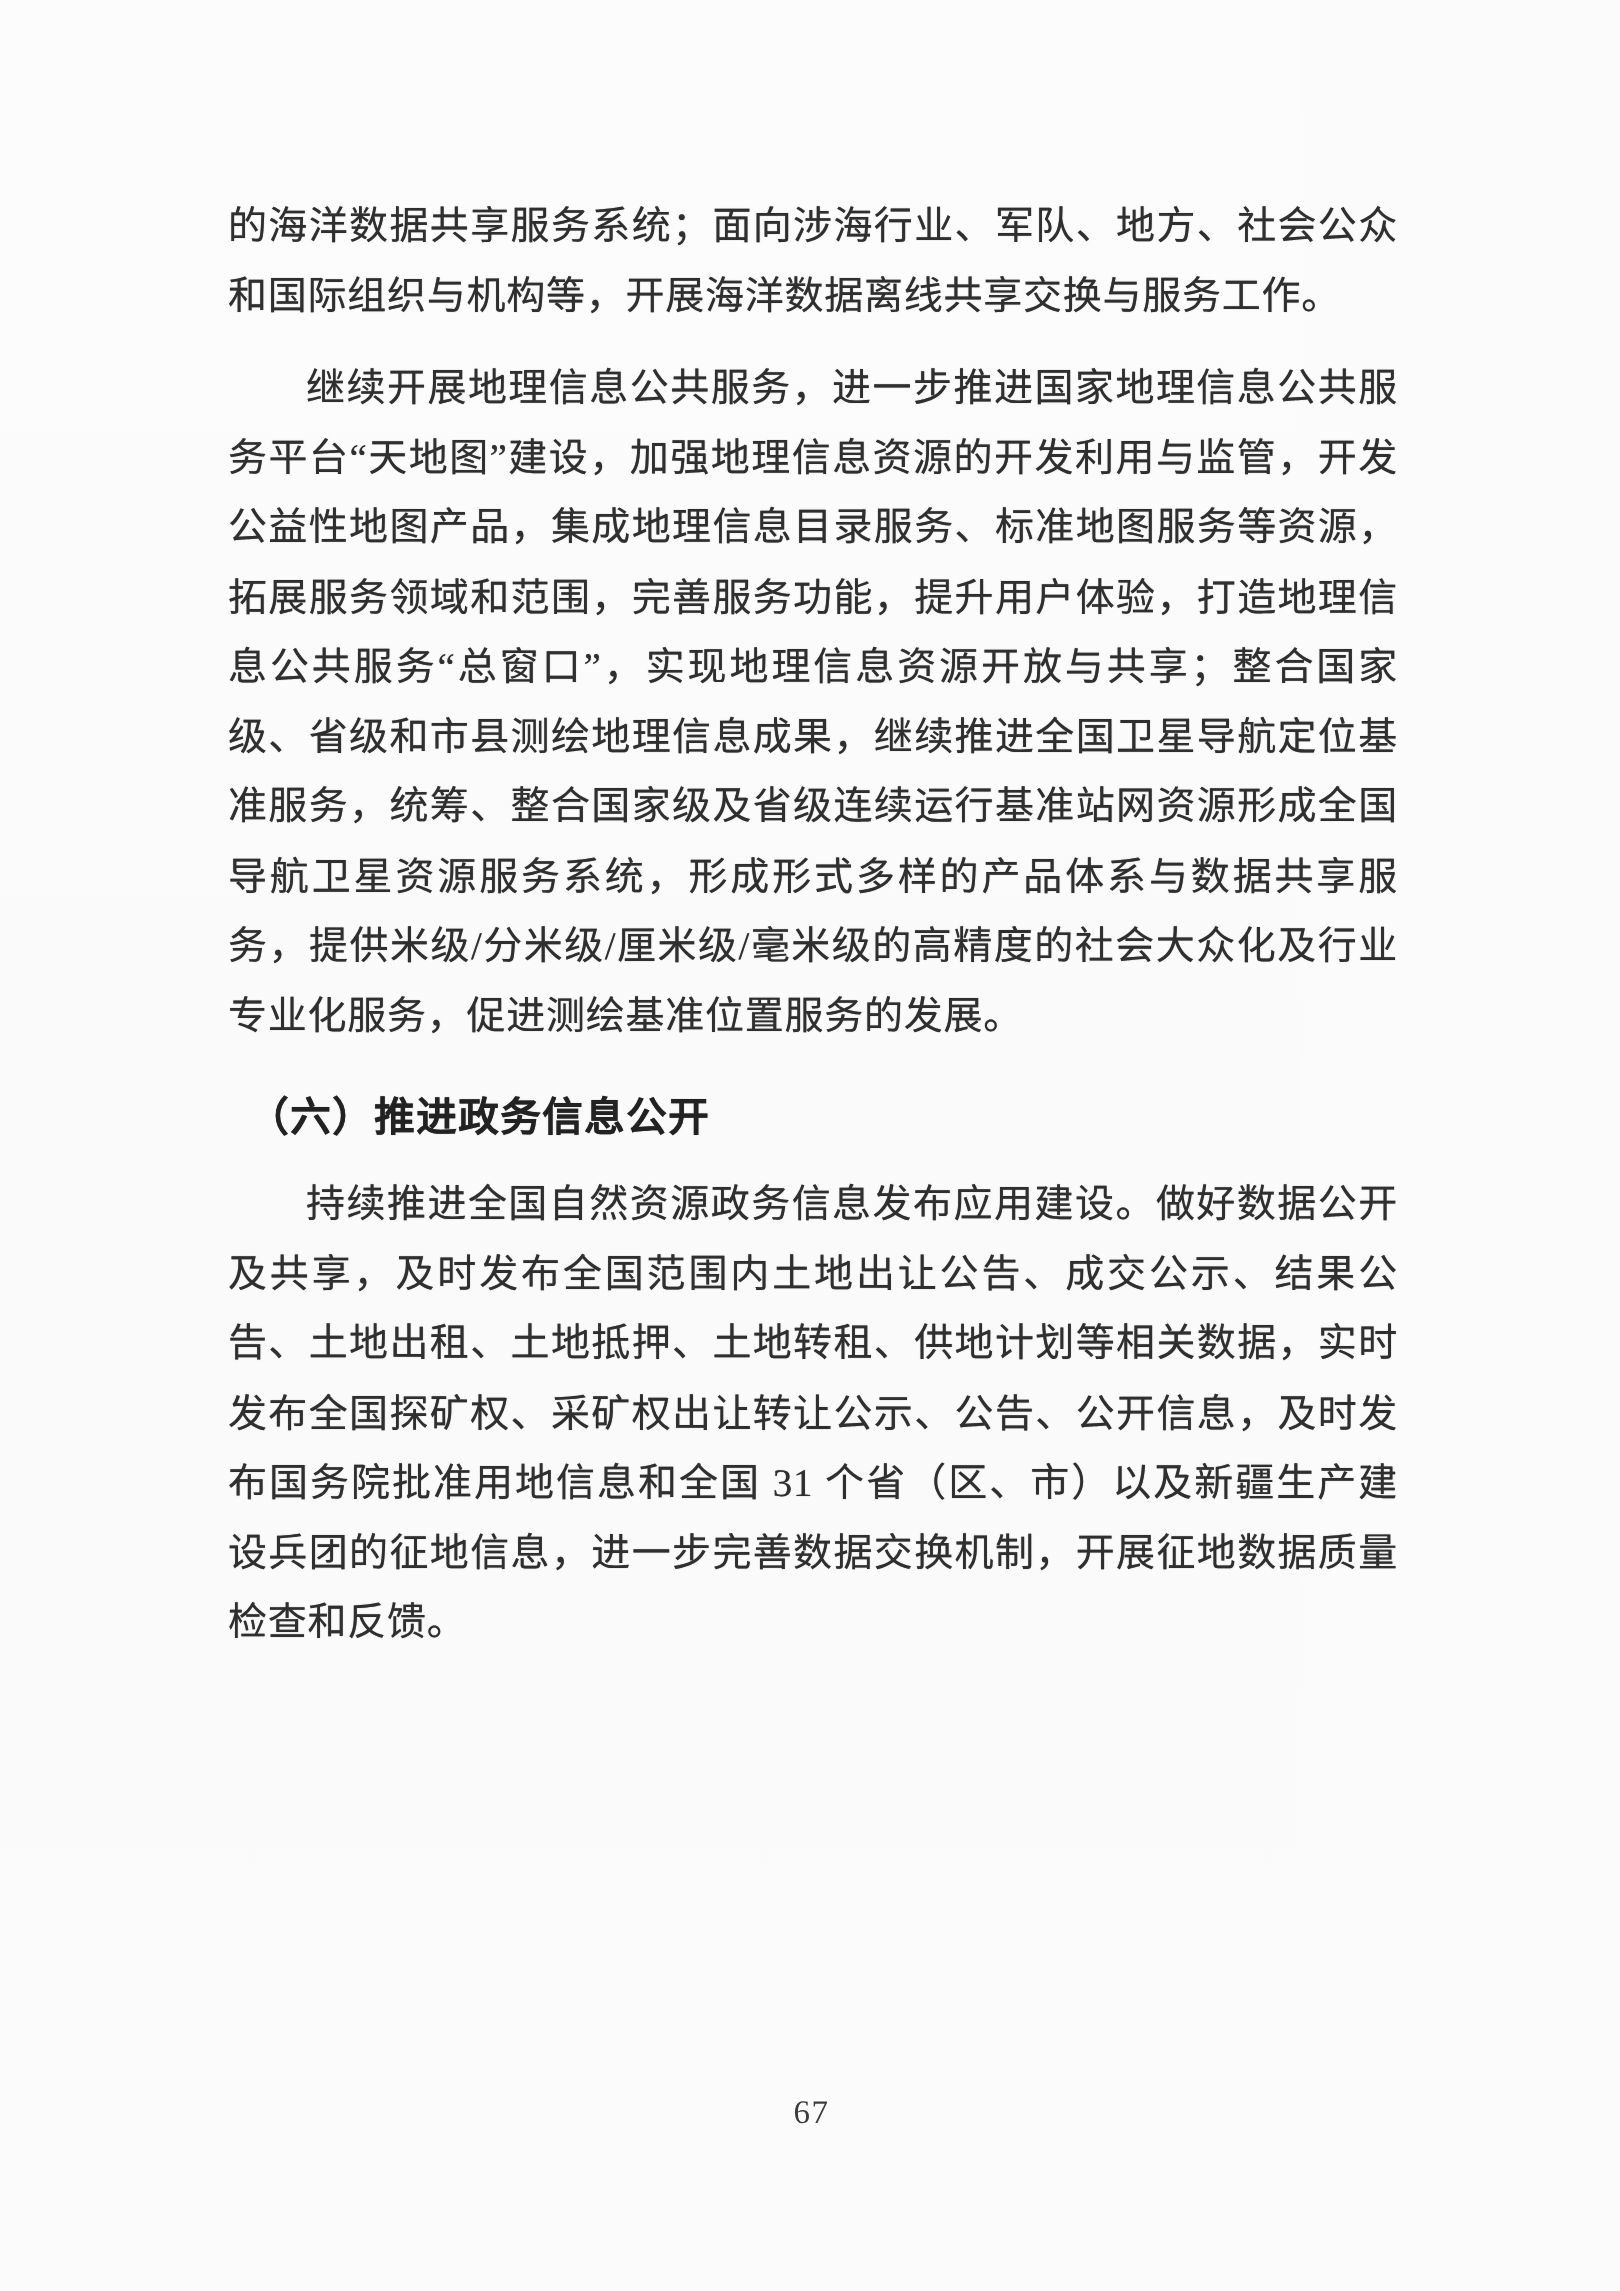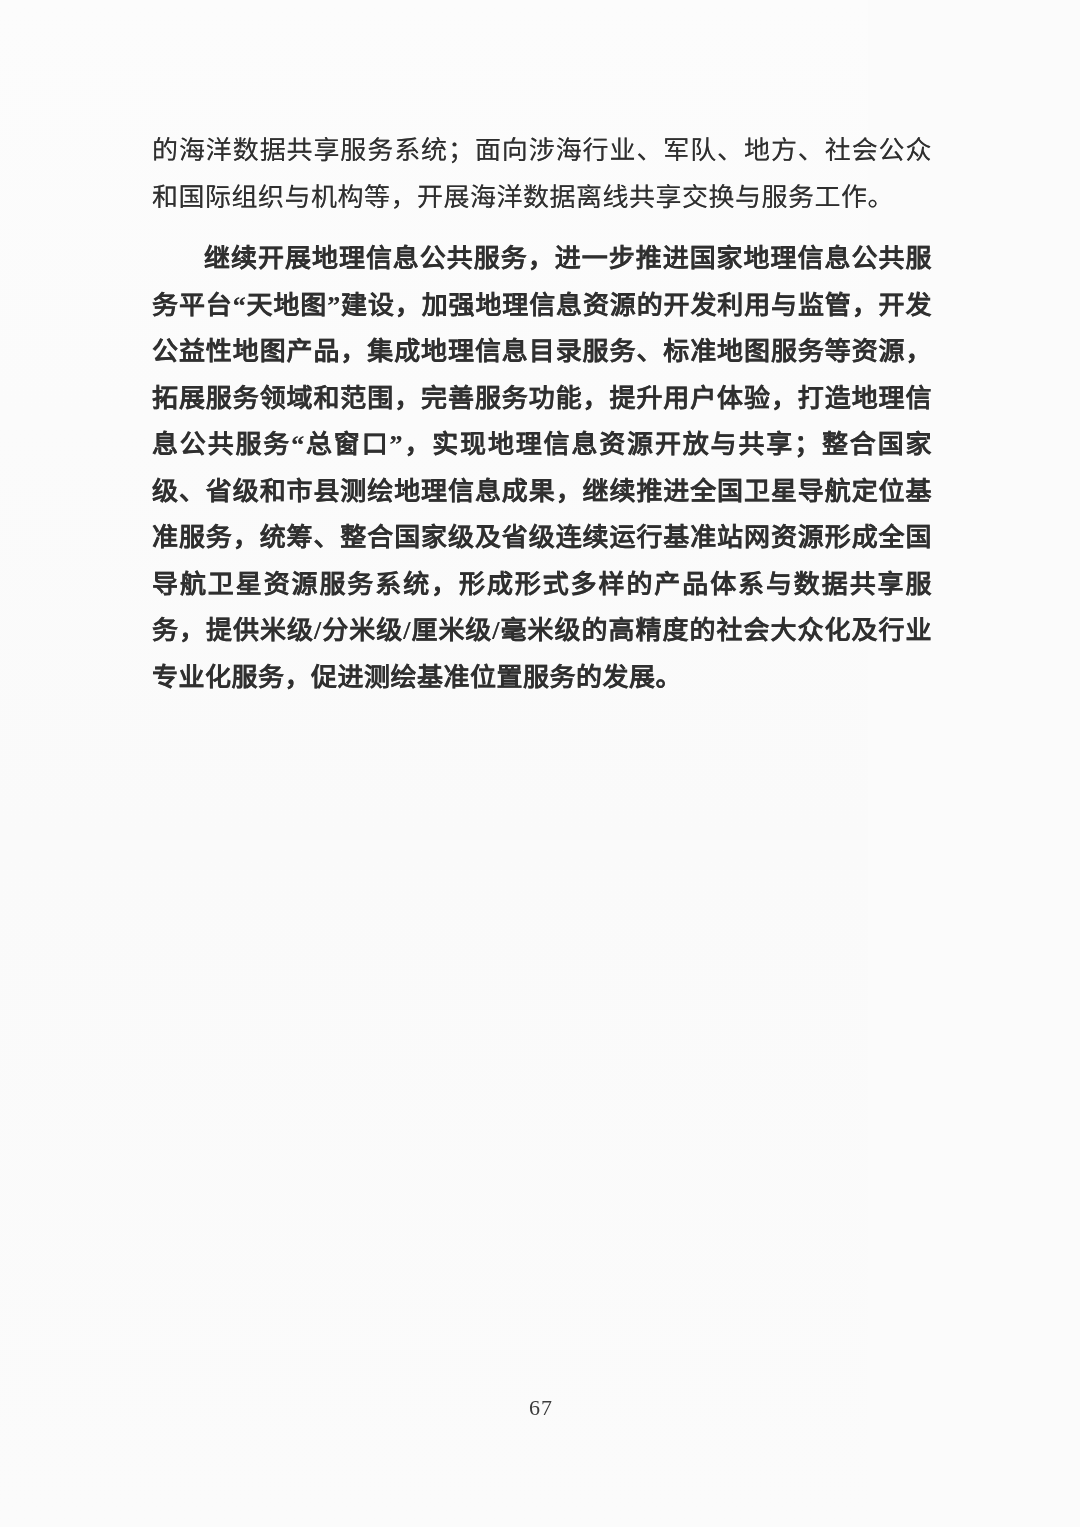--- a/index.html
+++ b/index.html
@@ -30,21 +30,20 @@
     line-height: 46.5px;
     color: #2f2f2f;
     text-align: justify;
     text-justify: inter-ideograph;
     margin: 0 0 15px 0;
     text-shadow: 0 0 0.6px rgba(70,70,70,0.75);
     letter-spacing: 0.5px;
   }
   p.body.indent {
     text-indent: 2em;
-    font-weight: bold;
   }
   h3.heading {
     font-family: "Liberation Sans", "DejaVu Sans", sans-serif;
     font-size: 27px;
     font-weight: 700;
     color: #222;
     margin: 22px 0 18px 0;
     text-indent: 0.5em;
     letter-spacing: 1px;
     text-shadow: 0 0 0.5px rgba(40,40,40,0.8);
@@ -64,18 +63,20 @@
     letter-spacing: 1px;
   }
 </style>
 </head>
 <body>
 
 <div class="page">
   <div class="content">
     <p class="body">的海洋数据共享服务系统；面向涉海行业、军队、地方、社会公众和国际组织与机构等，开展海洋数据离线共享交换与服务工作。</p>
     <p class="body indent">继续开展地理信息公共服务，进一步推进国家地理信息公共服务平台“天地图”建设，加强地理信息资源的开发利用与监管，开发公益性地图产品，集成地理信息目录服务、标准地图服务等资源，拓展服务领域和范围，完善服务功能，提升用户体验，打造地理信息公共服务“总窗口”，实现地理信息资源开放与共享；整合国家级、省级和市县测绘地理信息成果，继续推进全国卫星导航定位基准服务，统筹、整合国家级及省级连续运行基准站网资源形成全国导航卫星资源服务系统，形成形式多样的产品体系与数据共享服务，提供米级/分米级/厘米级/毫米级的高精度的社会大众化及行业专业化服务，促进测绘基准位置服务的发展。</p>
+    <h3 class="heading">（六）推进政务信息公开</h3>
+    <p class="body indent">持续推进全国自然资源政务信息发布应用建设。做好数据公开及共享，及时发布全国范围内土地出让公告、成交公示、结果公告、土地出租、土地抵押、土地转租、供地计划等相关数据，实时发布全国探矿权、采矿权出让转让公示、公告、公开信息，及时发布国务院批准用地信息和全国 31 个省（区、市）以及新疆生产建设兵团的征地信息，进一步完善数据交换机制，开展征地数据质量检查和反馈。</p>
   </div>
 
   <div class="page-footer">
     <span class="page-number">67</span>
   </div>
 </div>
 
 </body></html>

